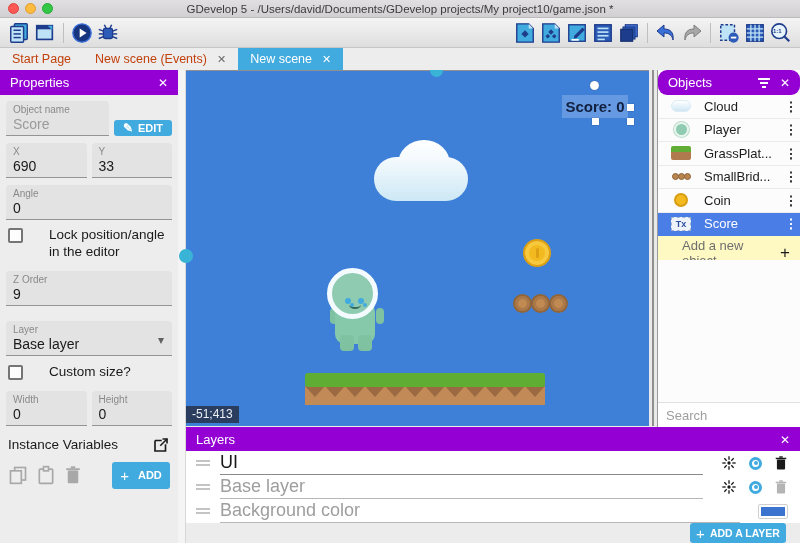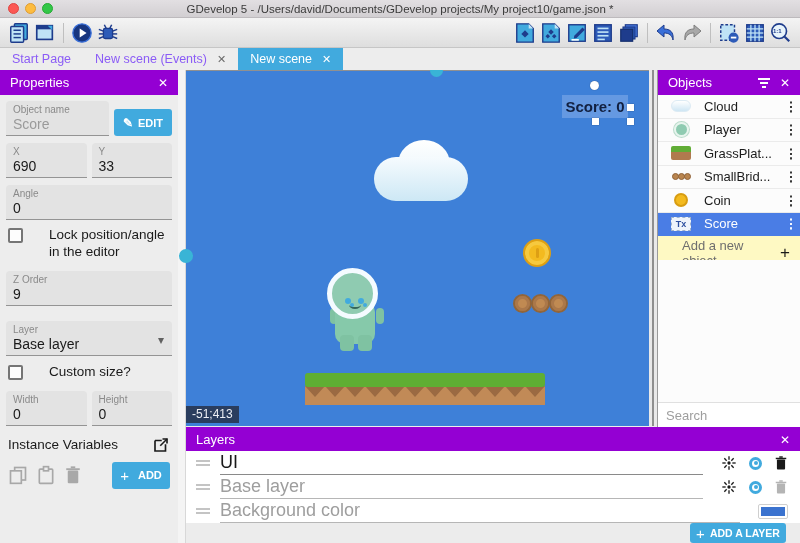--- a/index.html
+++ b/index.html
@@ -17,42 +17,42 @@
 
   
   .toolbar { position:absolute; left:0; top:18px; width:800px; height:30px; background:linear-gradient(#f4f4f4,#dedede); border-bottom:1px solid #c6c6c6; display:flex; align-items:center; padding:0 6px; }
   .tbtn { width:26px; height:26px; display:flex; align-items:center; justify-content:center; position:relative; }
   .tsep { width:1px; height:20px; background:#bfbfbf; margin:0 5px; }
   .tspacer { flex:1; }
   .zoomlabel { position:absolute; left:5px; top:8px; font-size:6px; font-weight:bold; color:#1e3c8c; pointer-events:none; }
 
   
   .tabbar { position:absolute; left:0; top:48px; width:800px; height:22px; background:#ededed; display:flex; align-items:stretch; font-size:12.5px; }
-  .tab { display:flex; align-items:center; padding:0 12px; color:#8b5cf6; gap:10px; }
+  .tab { display:flex; align-items:center; padding:0 12px; color:#c2410c; gap:10px; }
   .tab.active { background:#41aade; color:#fff; }
   .tab .tclose { font-size:11px; cursor:default; }
   .tab.active .tclose { color:#fff; }
   .tab .tclose::before { content:"✕"; }
 
   
   .phead { height:25px; background:#9400d3; color:#fff; display:flex; align-items:center; padding:0 10px; font-size:13px; }
   .phead .grow { flex:1; }
   .xclose::before { content:"✕"; font-size:12px; color:#fff; }
 
   
   .props { position:absolute; left:0; top:70px; width:178px; height:473px; background:#ededed; }
   .props-body { padding:6px 6px 0 6px; }
   .field { background:#e3e3e3; border-bottom:1px solid #949494; border-radius:4px 4px 0 0; padding:3px 7px 2px; }
   .field .flabel { font-size:10px; color:#8a8a8a; display:block; }
   .field input { width:100%; border:none; background:transparent; font-size:14px; color:#1a1a1a; font-family:"Liberation Sans",sans-serif; outline:none; padding:0; }
   .field input.dim { color:#9a9a9a; }
   .row { display:flex; gap:5px; margin-bottom:7px; }
   .grow1 { flex:1; }
   .btn-blue { background:#41aade; color:#fff; border:none; border-radius:3px; font-size:11px; font-weight:bold; display:flex; align-items:center; justify-content:center; gap:5px; font-family:"Liberation Sans",sans-serif; }
-  .editbtn { width:58px; height:27px; align-self:flex-end; }
+  .editbtn { width:58px; height:16px; align-self:flex-end; }
   .pencil::before { content:"✎"; font-size:12px; }
   .checkrow { display:flex; align-items:flex-start; gap:26px; margin:4px 2px 10px; font-size:13.5px; color:#1a1a1a; line-height:1.25; }
   .checkbox { width:15px; height:15px; border:2px solid #757575; border-radius:2px; background:#fdfdfd; flex:none; margin-top:1px; }
   .dropdown { position:relative;margin-top:8px; }
   .dropdown .chev::before { content:"▾"; position:absolute; right:8px; top:12px; color:#616161; font-size:12px; }
   .ivrow { display:flex; align-items:center; margin:10px 2px 8px; }
   .ivrow .ivlabel { font-size:13.5px; color:#1a1a1a; flex:1; }
   .iconsrow { display:flex; align-items:center; gap:8px; margin:8px 2px; }
   .addbtn { width:58px; height:27px; margin-left:auto; }
   .plus::before { content:"+"; font-size:15px; font-weight:normal; }
@@ -86,21 +86,21 @@
   .handle-s { position:absolute; width:7px; height:7px; background:#fff; box-shadow:0 0 1px rgba(0,0,0,.5); }
   .hs1 { left:441px; top:33px; } .hs2 { left:406px; top:47px; } .hs3 { left:441px; top:47px; }
   .coords { position:absolute; left:0px; top:335px; background:rgba(40,55,84,0.92); color:#eceef4; font-size:12px; padding:1px 6px 2px; }
   .teal-top { position:absolute; left:430px; top:70px; width:13px; height:7px; background:#39b4d6; border-radius:0 0 7px 7px; z-index:5; }
   .teal-left { position:absolute; left:179px; top:249px; width:14px; height:14px; background:#39b4d6; border-radius:50%; z-index:5; }
   .canvas-scroll { position:absolute; left:649px; top:70px; width:8px; height:356px; background:#e9e9e9; }
   .canvas-scroll::after { content:""; position:absolute; left:3px; top:0; width:2px; height:100%; background:#8f8f8f; }
 
   
   .objects { position:absolute; left:657px; top:70px; width:143px; height:357px; background:#fcfcfc; border-left:1px solid #9a9a9a; display:flex; flex-direction:column; }
-  .objects .phead { height:25px; font-size:13px; gap:10px; }
+  .objects .phead { height:25px; font-size:13px; gap:10px;border-radius:9px; }
   .filter-ic { display:flex; flex-direction:column; gap:2px; align-items:center; }
   .filter-ic i { display:block; height:2px; background:#fff; }
   .filter-ic i:nth-child(1){width:12px;} .filter-ic i:nth-child(2){width:8px;} .filter-ic i:nth-child(3){width:4px;}
   .orow { height:23.5px; display:flex; align-items:center; padding-left:12px; border-bottom:1px solid #ebebeb; background:#fcfcfc; font-size:13px; color:#1c1c1c; }
   .orow .thumb { width:22px; display:flex; justify-content:center; margin-right:12px; flex:none; }
   .orow .oname { flex:1; white-space:nowrap; overflow:hidden; }
   .dots { width:18px; color:#2a2a2a; font-weight:bold; text-align:center; }
   .dots::before { content:"⋮"; font-size:13px; }
   .orow.sel { background:#4a7de5; color:#fff; border-color:#4a7de5; }
   .orow.sel .dots { color:#fff; }

